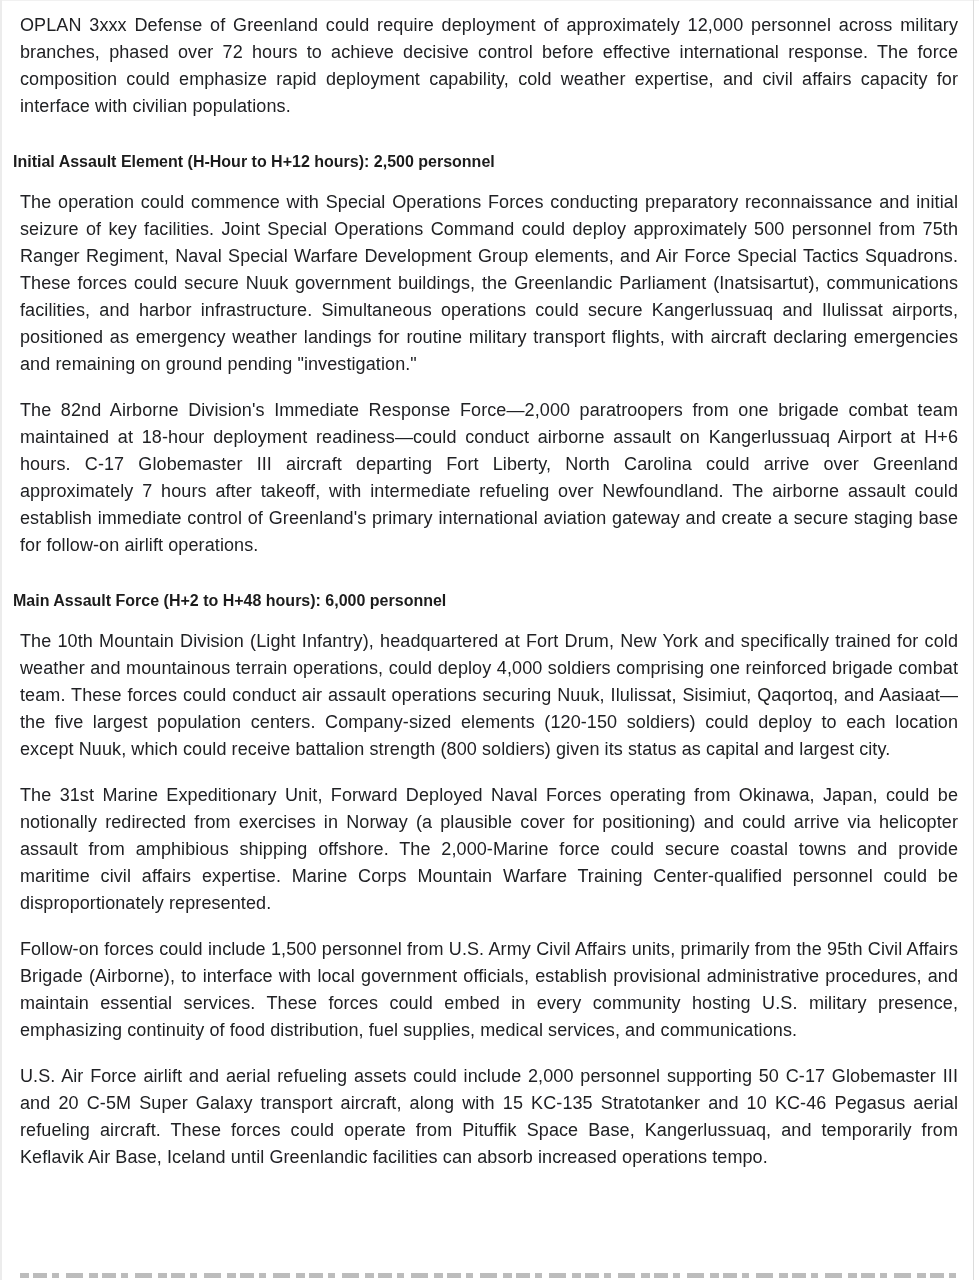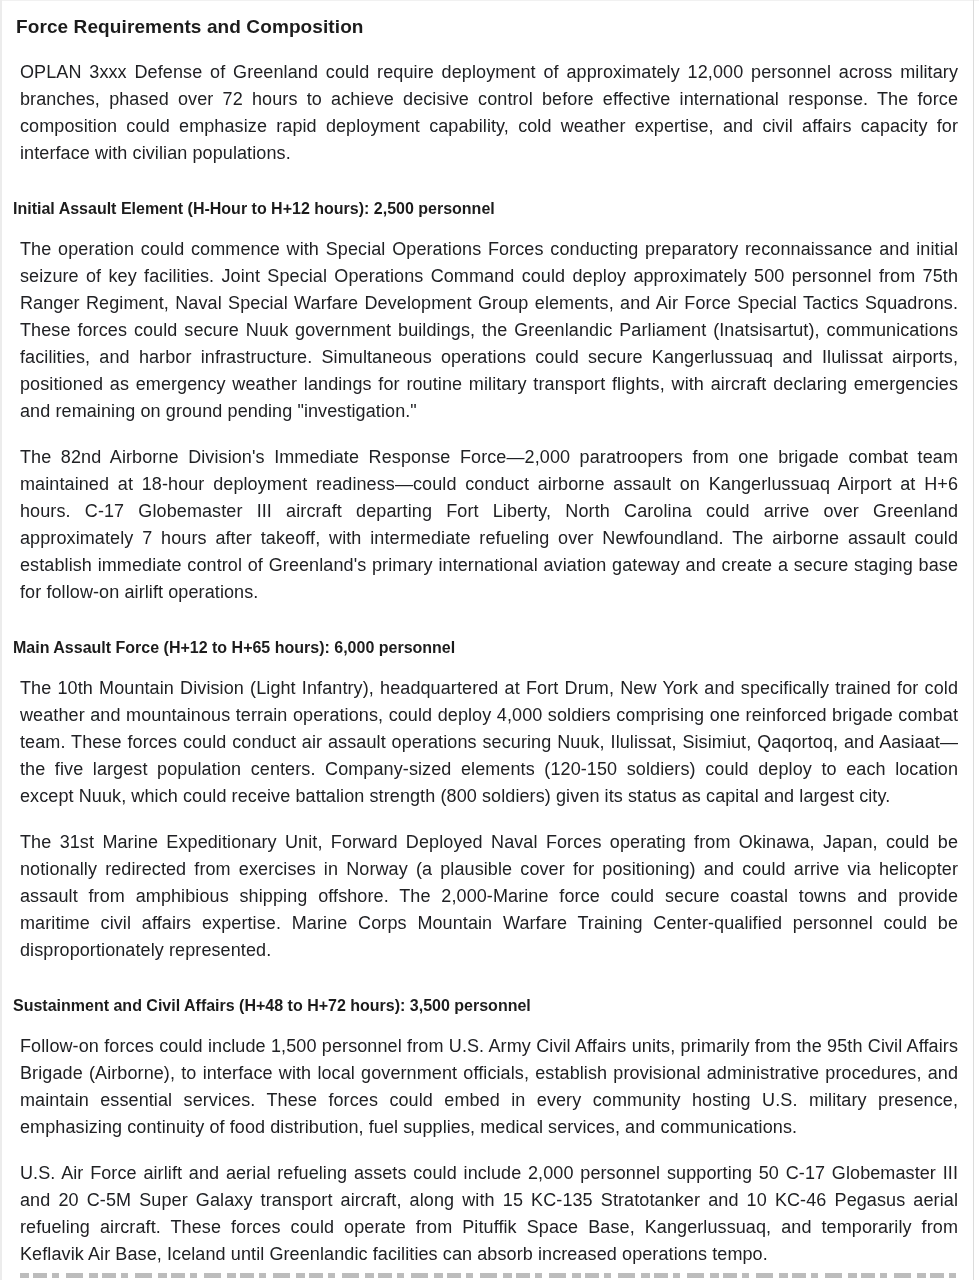--- a/index.html
+++ b/index.html
@@ -78,36 +78,34 @@
   }
 </style>
 </head>
 <body>
 
 <div class="page">
   <div class="edge-top"></div>
   <div class="edge-left"></div>
   <div class="edge-right"></div>
 
-  <h1 class="doc-title">Force Requirements and Composition</h1>
 
   <p class="body-paragraph">OPLAN 3xxx Defense of Greenland could require deployment of approximately 12,000 personnel across military branches, phased over 72 hours to achieve decisive control before effective international response. The force composition could emphasize rapid deployment capability, cold weather expertise, and civil affairs capacity for interface with civilian populations.</p>
 
   <h2 class="section-heading">Initial Assault Element (H-Hour to H+12 hours): 2,500 personnel</h2>
 
   <p class="body-paragraph">The operation could commence with Special Operations Forces conducting preparatory reconnaissance and initial seizure of key facilities. Joint Special Operations Command could deploy approximately 500 personnel from 75th Ranger Regiment, Naval Special Warfare Development Group elements, and Air Force Special Tactics Squadrons. These forces could secure Nuuk government buildings, the Greenlandic Parliament (Inatsisartut), communications facilities, and harbor infrastructure. Simultaneous operations could secure Kangerlussuaq and Ilulissat airports, positioned as emergency weather landings for routine military transport flights, with aircraft declaring emergencies and remaining on ground pending "investigation."</p>
 
   <p class="body-paragraph">The 82nd Airborne Division's Immediate Response Force—2,000 paratroopers from one brigade combat team maintained at 18-hour deployment readiness—could conduct airborne assault on Kangerlussuaq Airport at H+6 hours. C-17 Globemaster III aircraft departing Fort Liberty, North Carolina could arrive over Greenland approximately 7 hours after takeoff, with intermediate refueling over Newfoundland. The airborne assault could establish immediate control of Greenland's primary international aviation gateway and create a secure staging base for follow-on airlift operations.</p>
 
-  <h2 class="section-heading">Main Assault Force (H+12 to H+65 hours): 6,000 personnel</h2>
+  <h2 class="section-heading">Main Assault Force (H+2 to H+48 hours): 6,000 personnel</h2>
 
   <p class="body-paragraph">The 10th Mountain Division (Light Infantry), headquartered at Fort Drum, New York and specifically trained for cold weather and mountainous terrain operations, could deploy 4,000 soldiers comprising one reinforced brigade combat team. These forces could conduct air assault operations securing Nuuk, Ilulissat, Sisimiut, Qaqortoq, and Aasiaat—the five largest population centers. Company-sized elements (120-150 soldiers) could deploy to each location except Nuuk, which could receive battalion strength (800 soldiers) given its status as capital and largest city.</p>
 
   <p class="body-paragraph">The 31st Marine Expeditionary Unit, Forward Deployed Naval Forces operating from Okinawa, Japan, could be notionally redirected from exercises in Norway (a plausible cover for positioning) and could arrive via helicopter assault from amphibious shipping offshore. The 2,000-Marine force could secure coastal towns and provide maritime civil affairs expertise. Marine Corps Mountain Warfare Training Center-qualified personnel could be disproportionately represented.</p>
 
-  <h2 class="section-heading">Sustainment and Civil Affairs (H+48 to H+72 hours): 3,500 personnel</h2>
 
   <p class="body-paragraph">Follow-on forces could include 1,500 personnel from U.S. Army Civil Affairs units, primarily from the 95th Civil Affairs Brigade (Airborne), to interface with local government officials, establish provisional administrative procedures, and maintain essential services. These forces could embed in every community hosting U.S. military presence, emphasizing continuity of food distribution, fuel supplies, medical services, and communications.</p>
 
   <p class="body-paragraph">U.S. Air Force airlift and aerial refueling assets could include 2,000 personnel supporting 50 C-17 Globemaster III and 20 C-5M Super Galaxy transport aircraft, along with 15 KC-135 Stratotanker and 10 KC-46 Pegasus aerial refueling aircraft. These forces could operate from Pituffik Space Base, Kangerlussuaq, and temporarily from Keflavik Air Base, Iceland until Greenlandic facilities can absorb increased operations tempo.</p>
 
   <div class="cutoff-line"></div>
 </div>
 
 </body></html>

